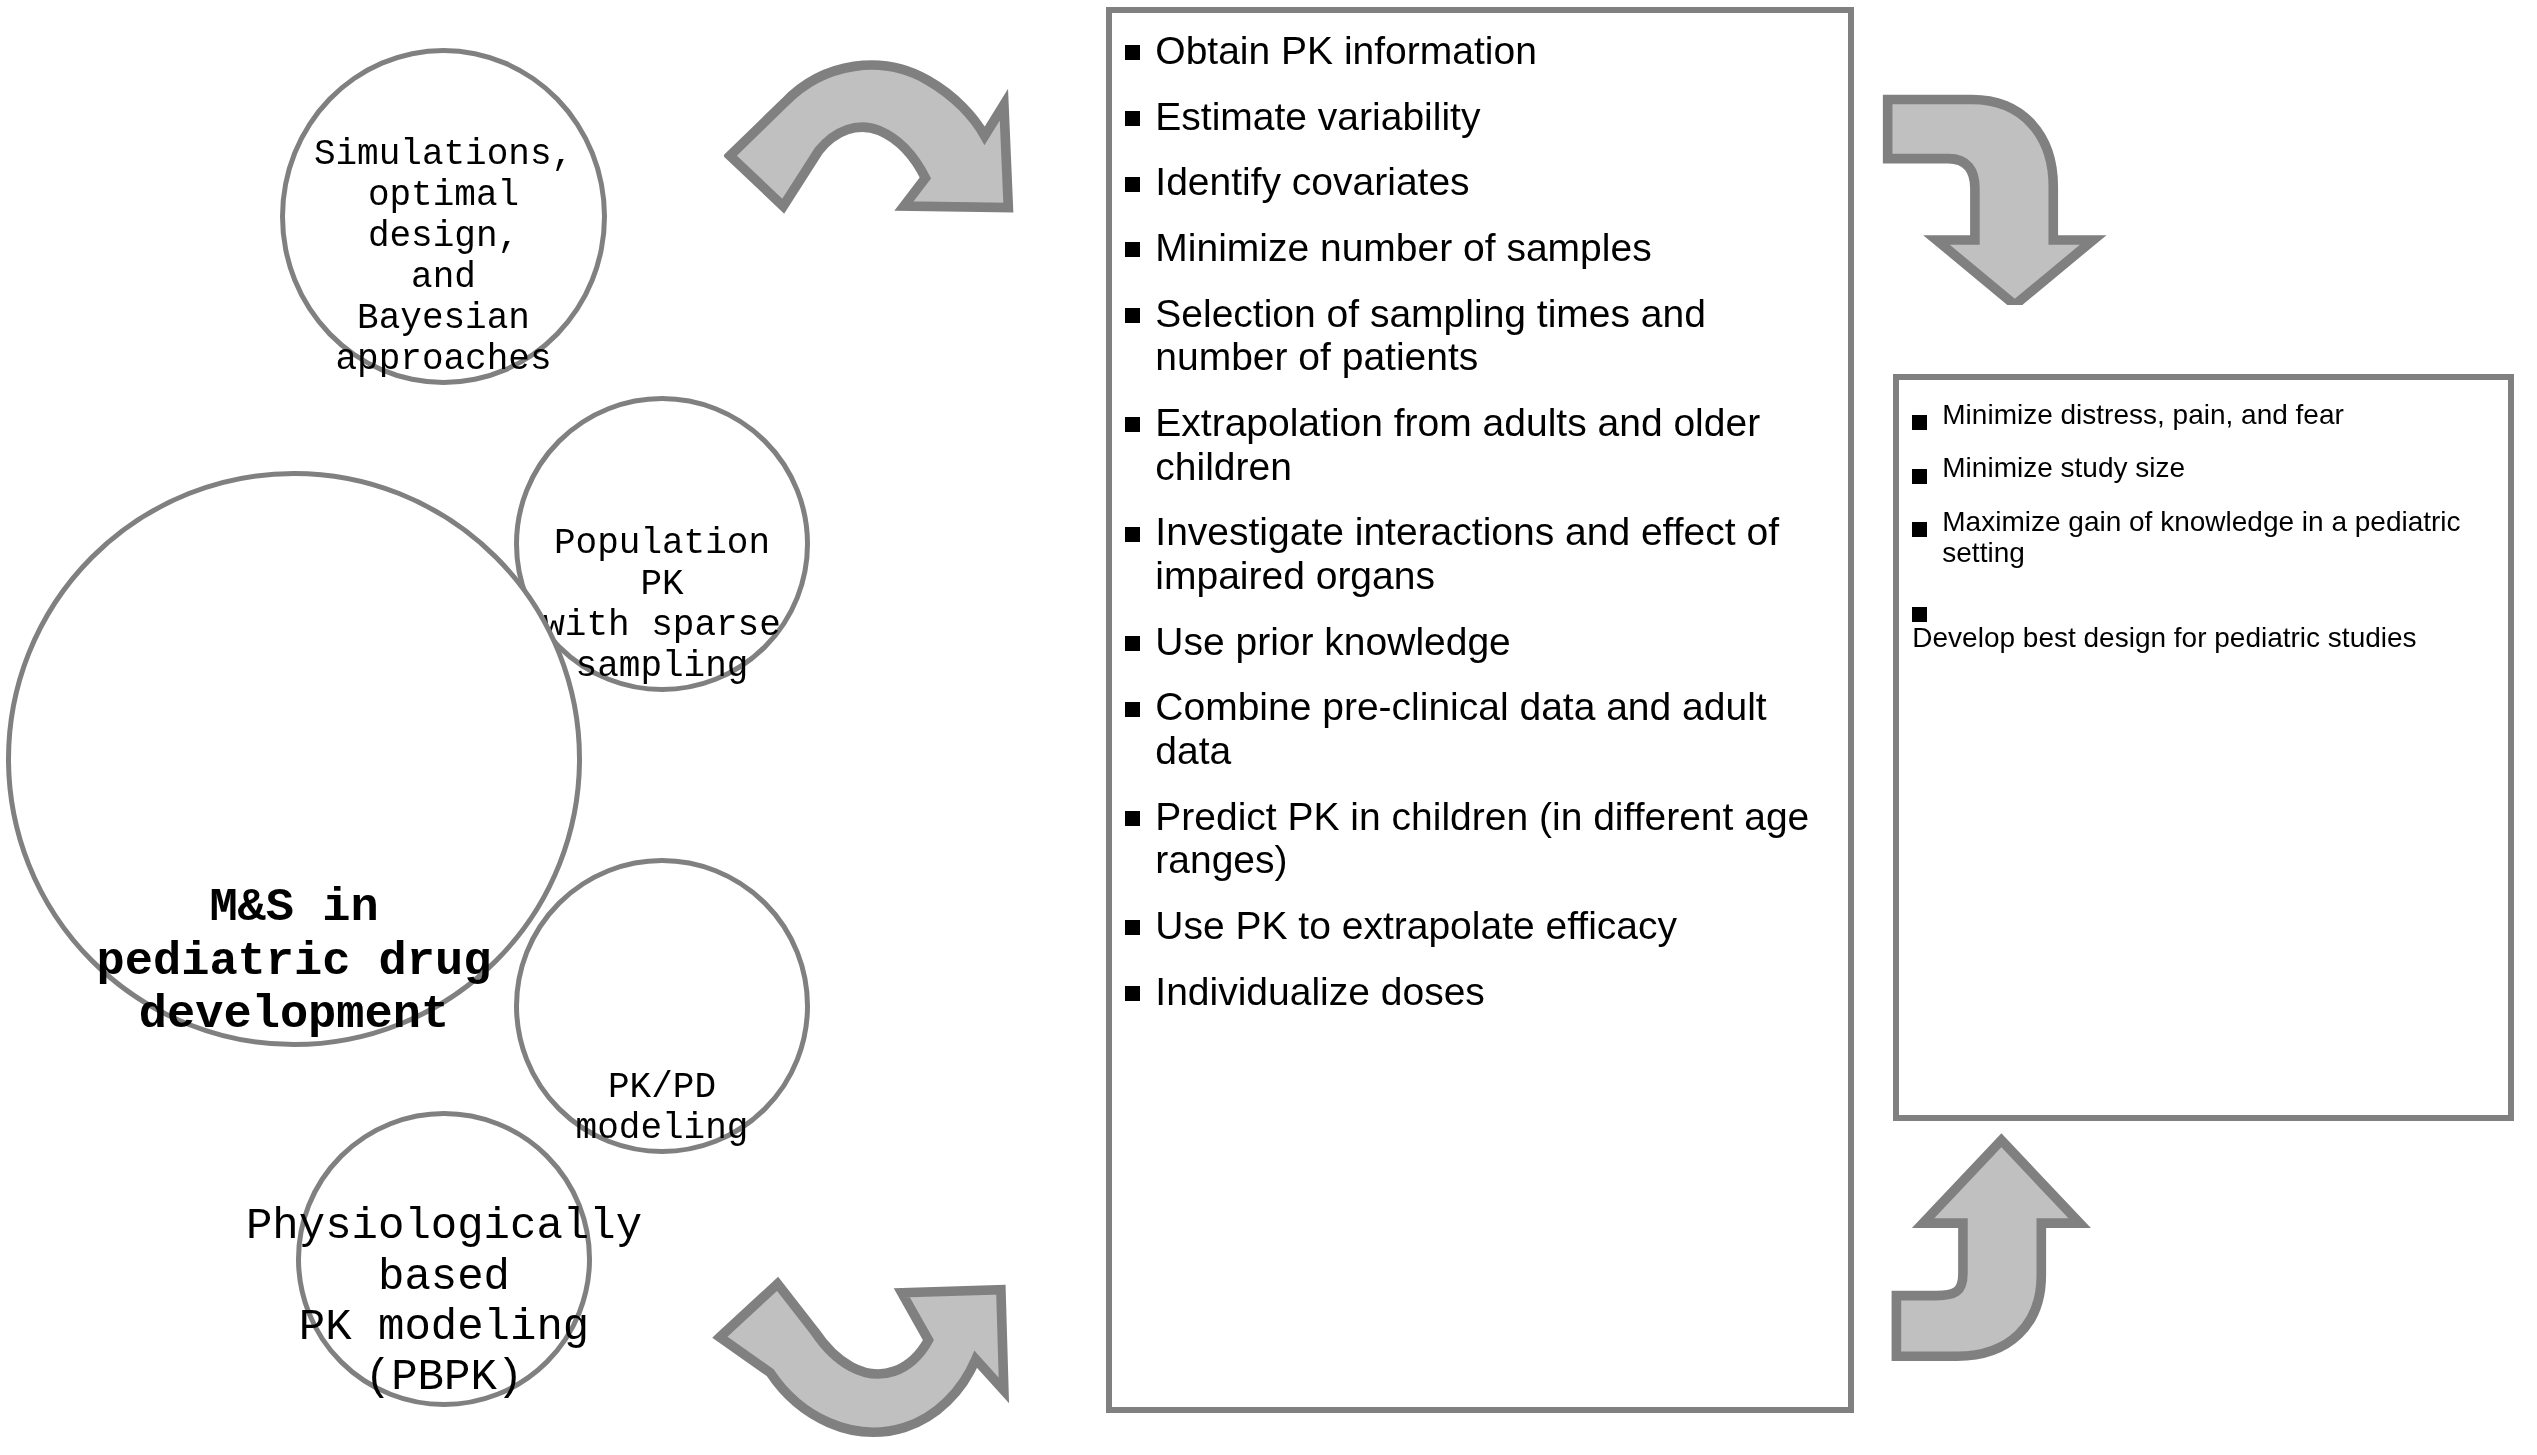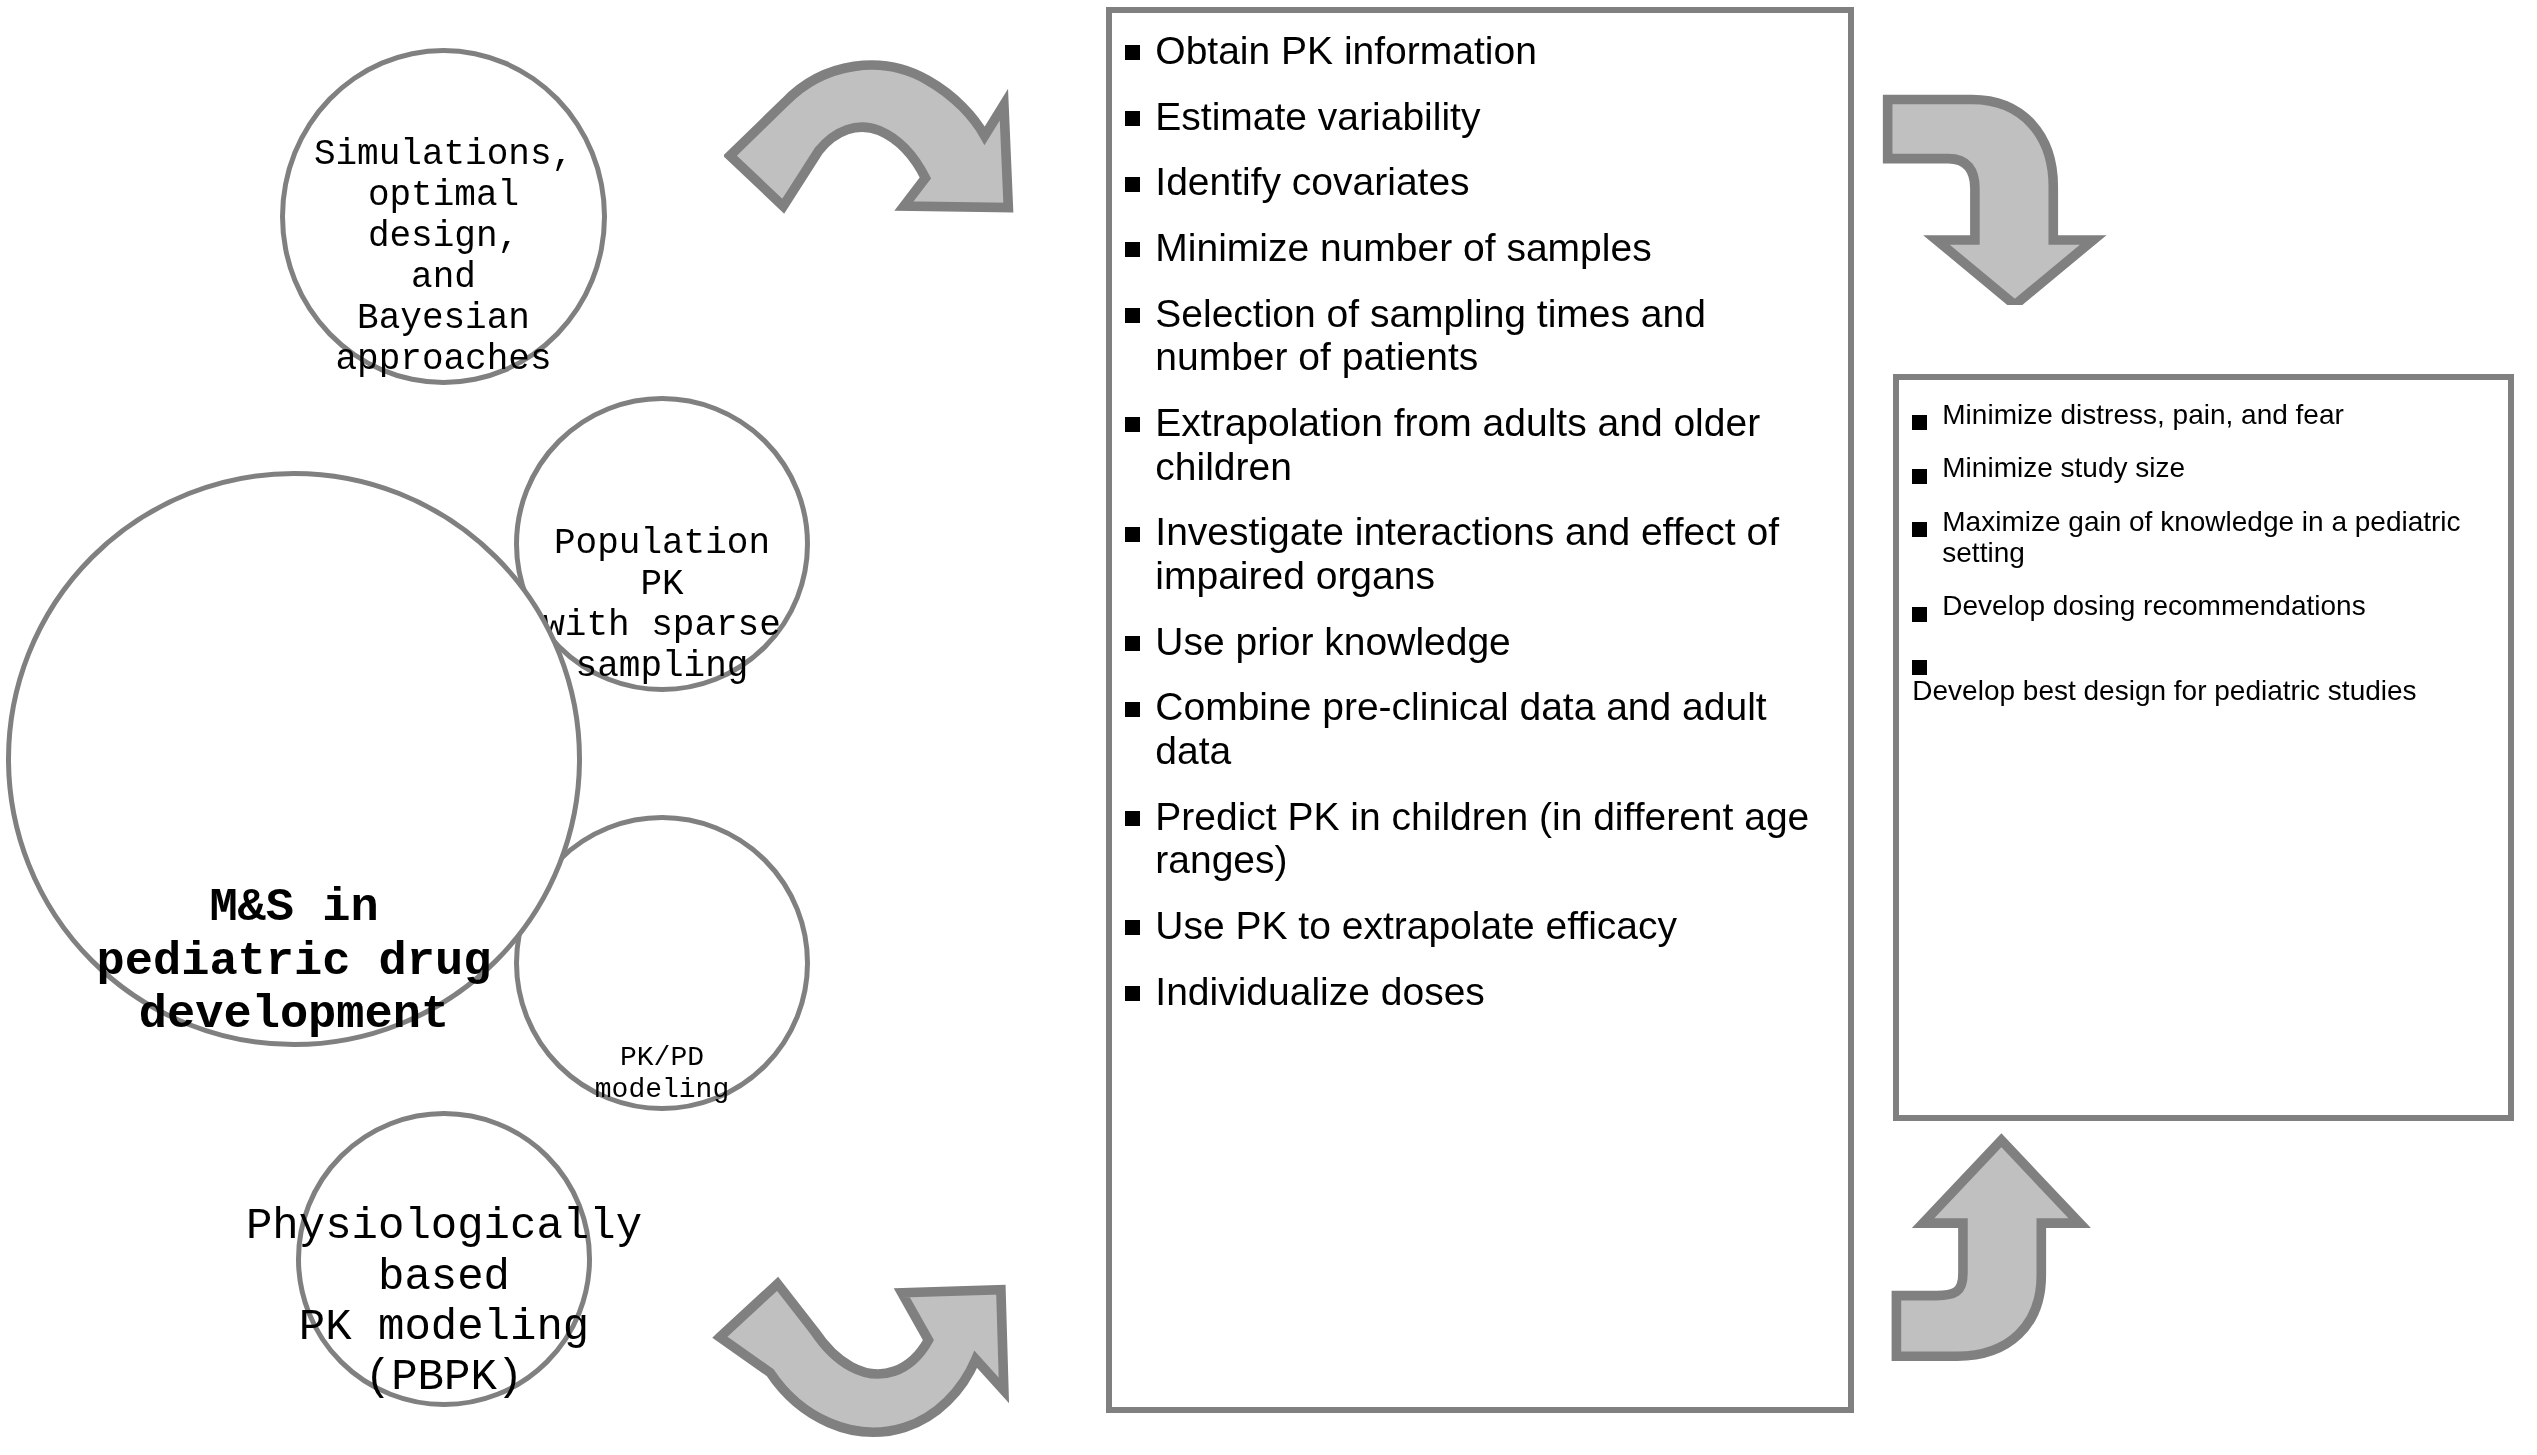--- a/index.html
+++ b/index.html
@@ -65,24 +65,24 @@
   #circle-poppk {
     left: 514px;
     top: 396px;
     width: 296px;
     height: 296px;
     font-size: 36px;
     z-index: 3;
   }
   #circle-pkpd {
     left: 514px;
-    top: 815px;
+    top: 858px;
     width: 296px;
     height: 296px;
-    font-size: 28px;
+    font-size: 36px;
     z-index: 3;
   }
   #circle-pbpk {
     left: 296px;
     top: 1111px;
     width: 296px;
     height: 296px;
     font-size: 44px;
     z-index: 2;
   }
@@ -282,23 +282,19 @@
       <li class="bullet-item">
         <span class="bullet-marker"></span>
         <span class="bullet-text">Minimize study size</span>
       </li>
       <li class="bullet-item">
         <span class="bullet-marker"></span>
         <span class="bullet-text">Maximize gain of knowledge in a pediatric setting</span>
       </li>
       <li class="bullet-item">
         <span class="bullet-marker"></span>
-        <span class="bullet-text">Develop dosing recommendations</span>
-      </li>
-      <li class="bullet-item">
-        <span class="bullet-marker"></span>
         <span class="bullet-text">Develop best design for pediatric studies</span>
       </li>
     </ul>
   </div>
 
 </div>
 
 
 </body></html>

